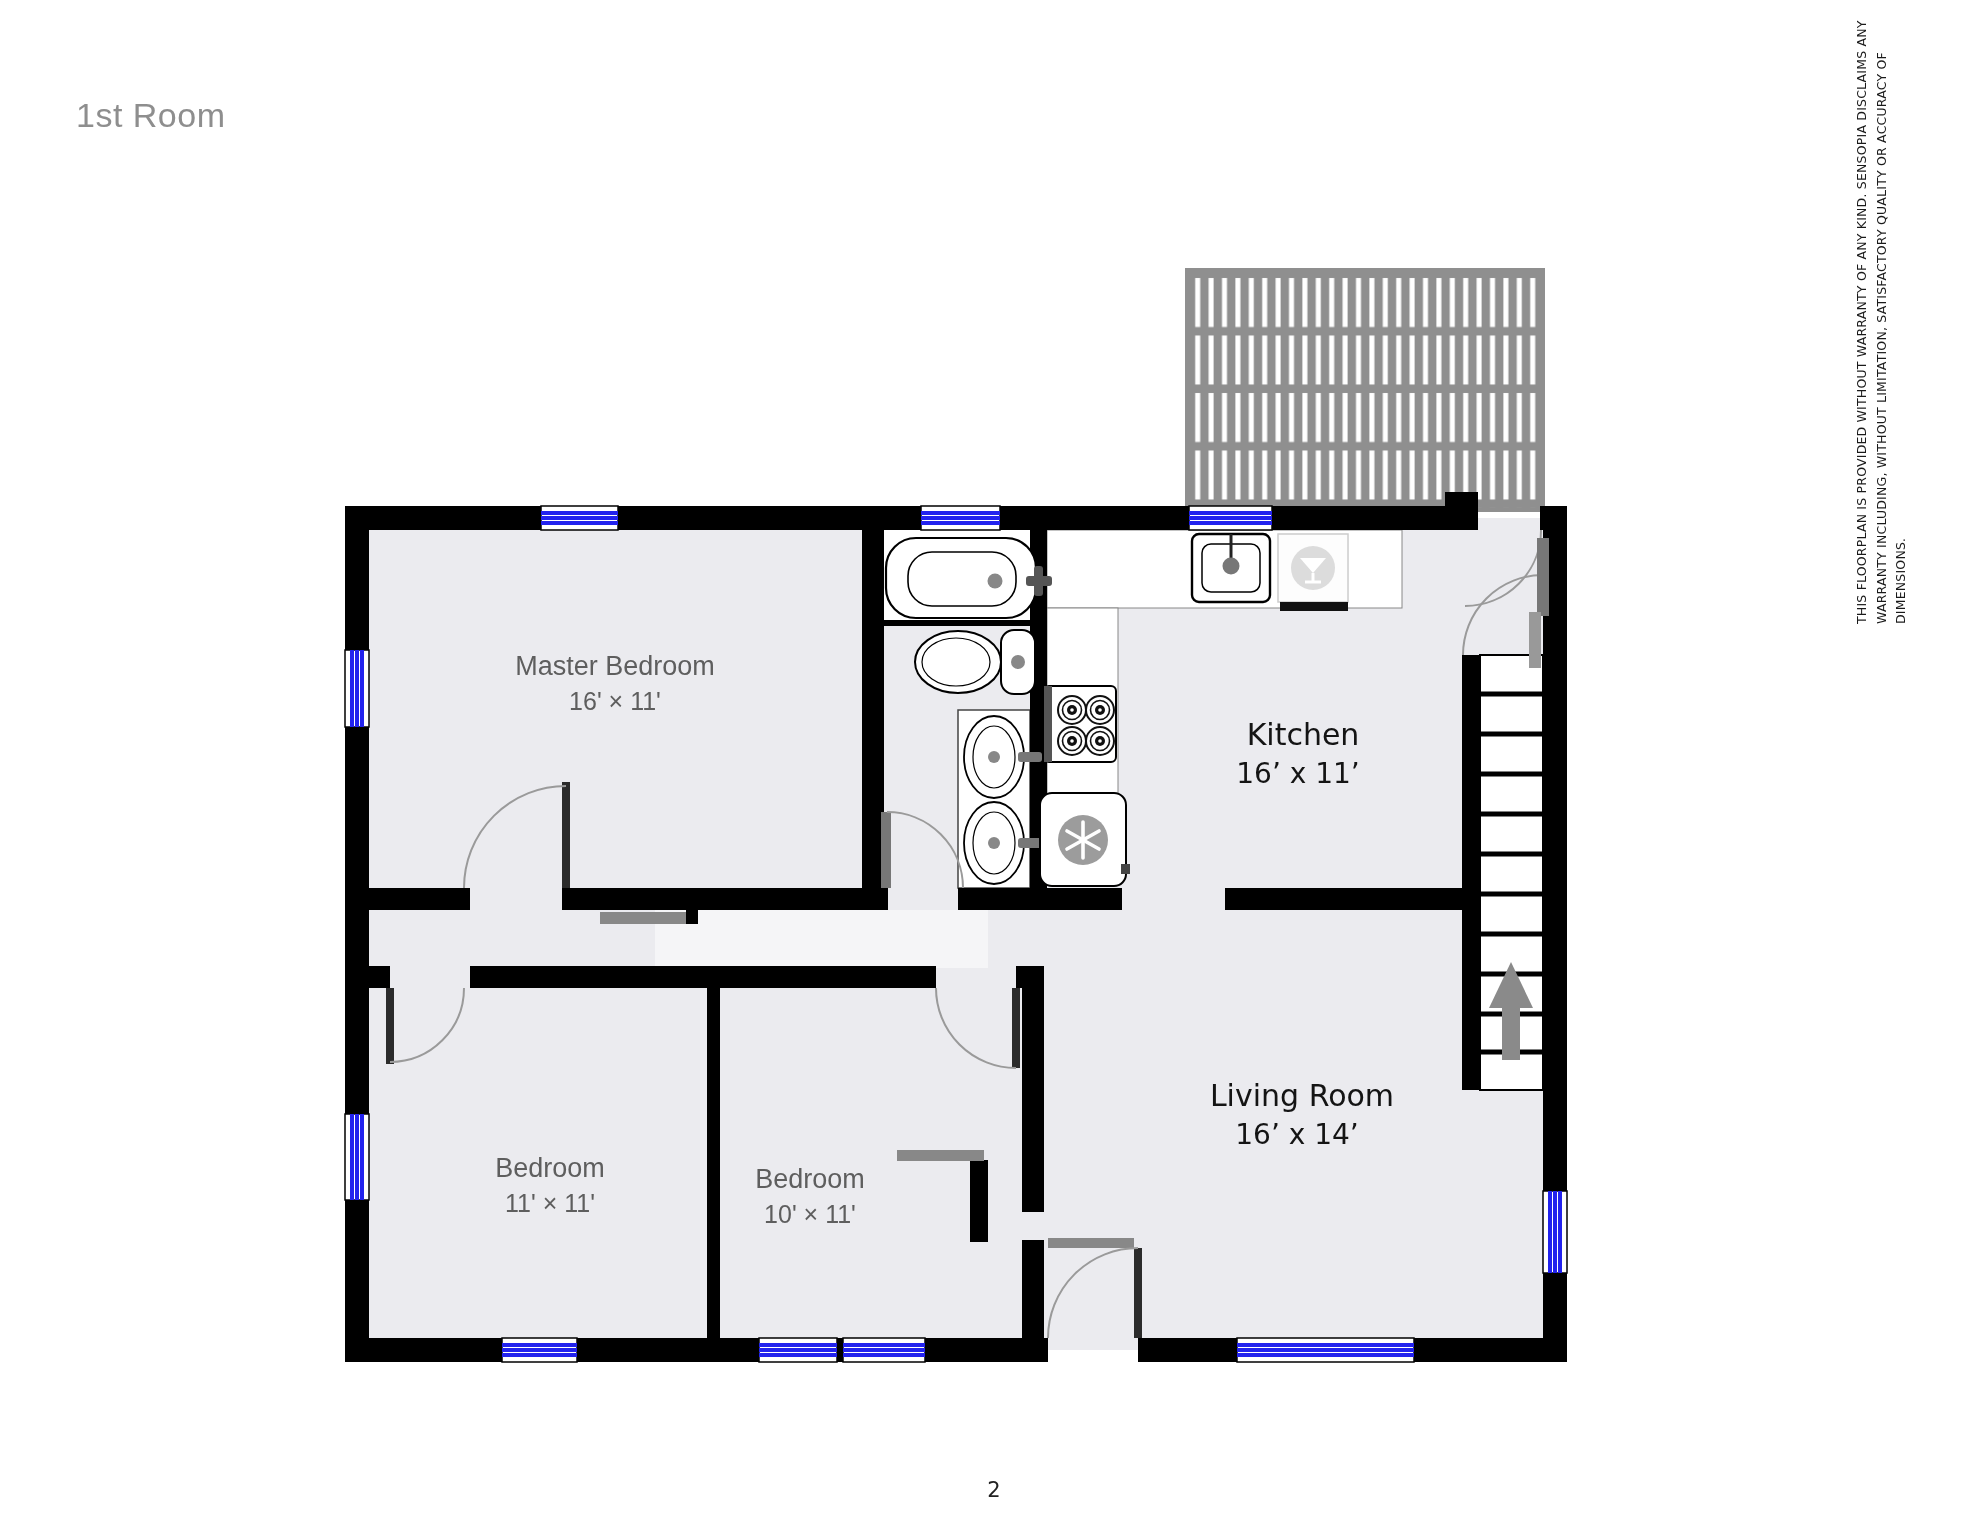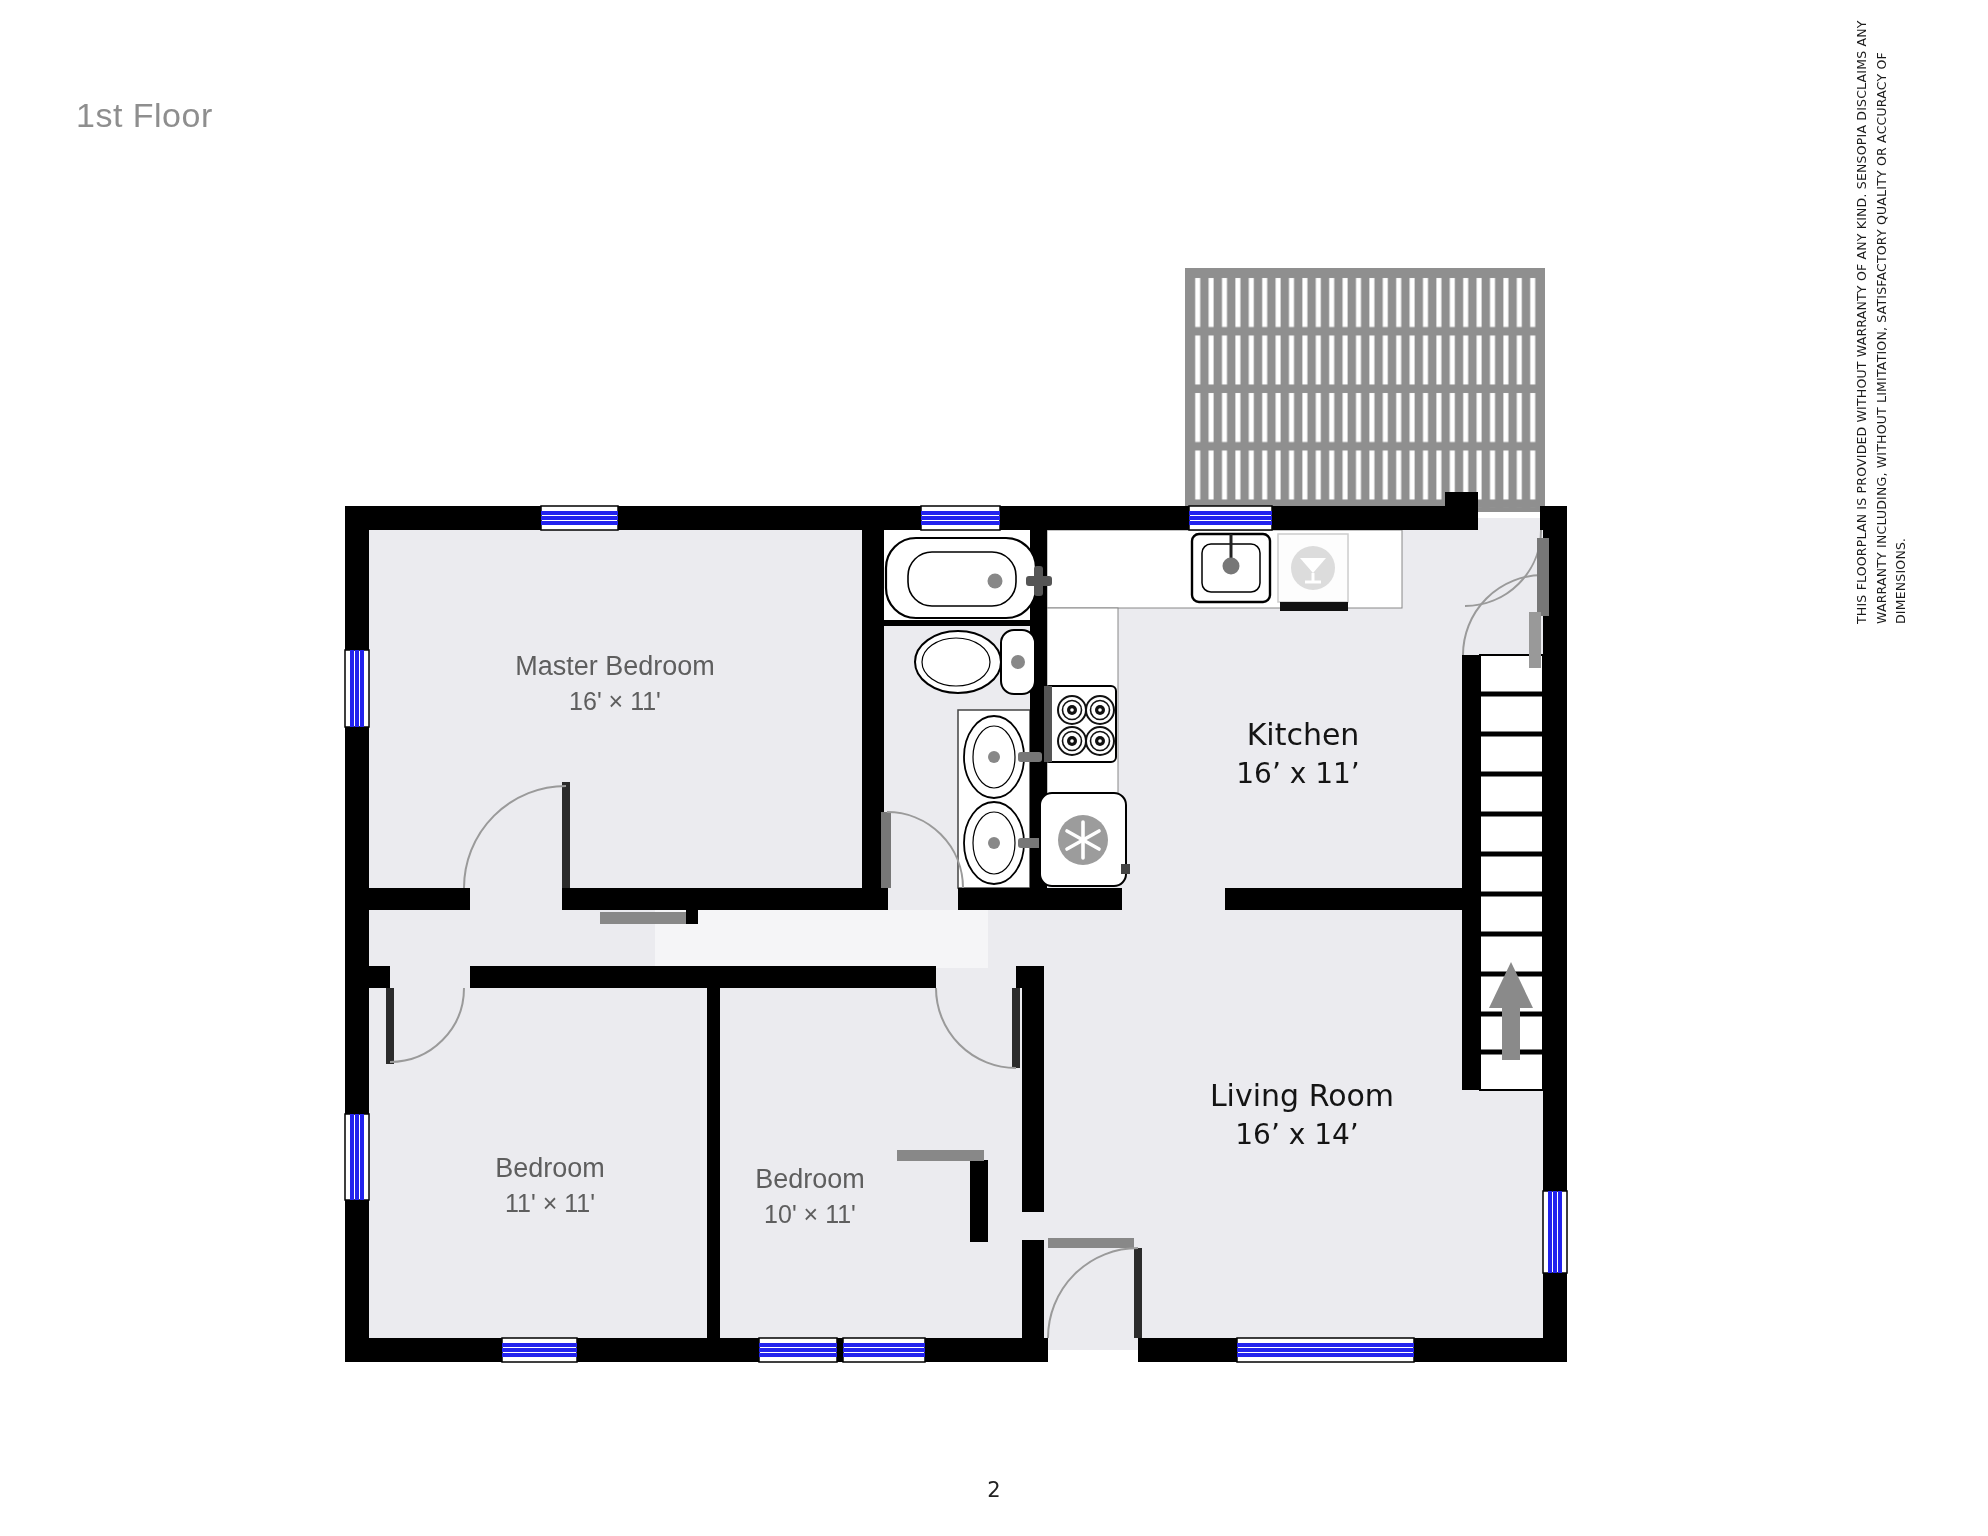--- a/index.html
+++ b/index.html
@@ -29,21 +29,21 @@
   .dim-dark{font-family:"DejaVu Sans",sans-serif;font-size:28px;fill:#141414;text-anchor:middle;}
   .wall{fill:#000;}
   .arc{fill:none;stroke:#9a9a9a;stroke-width:2;}
   .leaf{fill:#2b2b2b;}
   .fix{fill:#fff;stroke:#000;}
 </style>
 </head>
 <body>
 <div id="stage">
 
-<div class="page-title">1st Floor</div>
+<div class="page-title">1st Room</div>
 
 <svg id="plan-svg" width="1988" height="1536" viewBox="0 0 1988 1536">
   <defs>
     <pattern id="deckSlats" patternUnits="userSpaceOnUse" x="1191" y="274" width="13.4" height="57.5">
       <rect width="13.4" height="57.5" fill="#8f8f8f"></rect>
       <rect x="4.2" y="4" width="5" height="49" fill="#ffffff"></rect>
     </pattern>
   </defs>
 
   <g>

